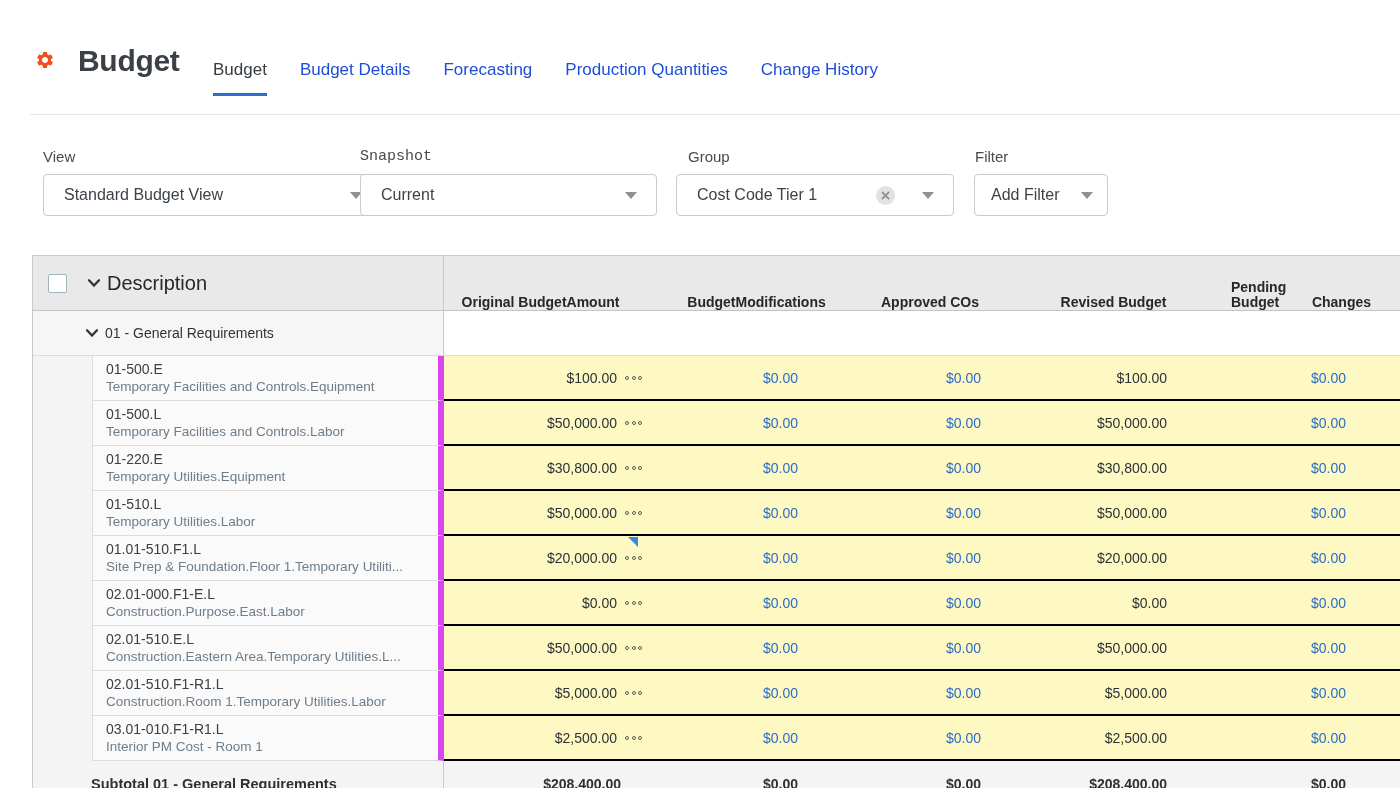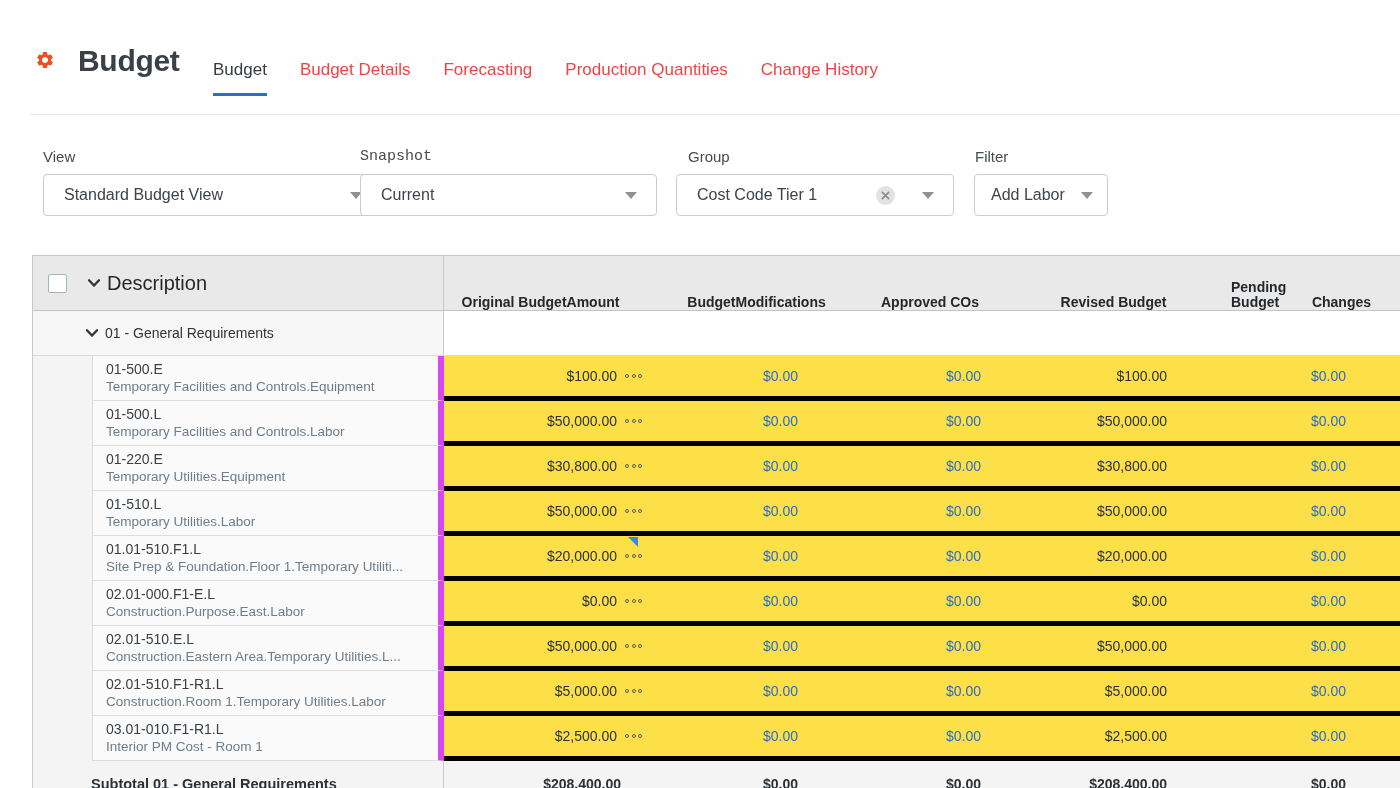--- a/index.html
+++ b/index.html
@@ -6,21 +6,21 @@
   html, body { width: 1400px; height: 788px; overflow: hidden; background: #fff;
     font-family: "Liberation Sans", sans-serif; }
   .page { position: relative; width: 1400px; height: 788px; }
 
   
   .topbar { position: absolute; left: 0; top: 0; width: 1400px; height: 115px; }
   .gear { position: absolute; left: 35px; top: 50px; }
   .page-title { position: absolute; left: 78px; top: 44px; font-size: 30px; font-weight: bold;
     color: #3a4045; letter-spacing: -0.3px; }
   .tabs { position: absolute; left: 213px; top: 60px; display: flex; gap: 33px; }
-  .tab { font-size: 17px; color: #ef4444; padding-bottom: 13px; cursor: pointer; white-space: nowrap; }
+  .tab { font-size: 17px; color: #1d4ed8; padding-bottom: 13px; cursor: pointer; white-space: nowrap; }
   .tab.active { color: #363c41; border-bottom: 3px solid #2a6fce; }
   .topbar-sep { position: absolute; left: 30px; top: 114px; width: 1370px; height: 1px; background: #e4e4e4; }
 
   
   .filters { position: absolute; left: 0; top: 140px; width: 1400px; height: 90px; }
   .f-label { position: absolute; top: 8px; font-size: 15px; color: #454b50; }
   .f-box { position: absolute; top: 34px; height: 42px; background: #fff; border: 1px solid #cbcbcb;
     border-radius: 4px; display: flex; align-items: center; font-size: 16px; color: #3d4349; cursor: pointer; }
   .f-box .val { flex: 1; padding-left: 20px; white-space: nowrap; overflow: hidden; }
   .caret { width: 0; height: 0; border-left: 6px solid transparent; border-right: 6px solid transparent;
@@ -52,21 +52,21 @@
   .grow .gright { flex: 1; background: #fff; border-bottom: 1px solid #dcdcdc; }
 
   .trow { display: flex; height: 45px; }
   .gutter { width: 59px; flex: none; background: #f4f4f4; }
   .dcell { width: 352px; flex: none; background: #fafafa; border-left: 1px solid #dcdcdc;
     border-right: 6px solid #d946ef; border-bottom: 1px solid #dcdcdc;
     padding: 5px 10px 0 13px; overflow: hidden; }
   .dcell .code { font-size: 14px; color: #3a4045; font-weight: 500; line-height: 17px; white-space: nowrap; }
   .dcell .sub { font-size: 13.5px; color: #6e7d8a; line-height: 17px; white-space: nowrap; }
   .ncell { flex: none; display: flex; align-items: center; justify-content: flex-end;
-    background: #fde047; border-bottom: 5px solid #000000; position: relative; color: #2c3136; }
+    background: #fef9c3; border-bottom: 2px solid #000000; position: relative; color: #2c3136; }
   .ncell.c2 { padding-right: 52px; } .ncell.c3 { padding-right: 53px; } .ncell.c4 { padding-right: 60px; }
   .ncell.c5 { padding-right: 64px; } .ncell.c6 { padding-right: 85px; }
   .lnk { color: #2b6cc8; text-decoration: none; cursor: pointer; }
   .dots { display: flex; gap: 2.5px; margin-left: 8px; cursor: pointer; }
   .dots i { width: 4px; height: 4px; border: 1px solid #5c5c5c; border-radius: 50%; background: transparent; }
   .flag { position: absolute; top: 1px; right: 56px; width: 0; height: 0;
     border-top: 10px solid #3c86e8; border-left: 10px solid transparent; }
 
   .srow { display: flex; height: 45px; background: #f4f4f4; font-weight: bold; color: #2c3136; }
   .srow .slabel { width: 411px; flex: none; display: flex; align-items: center; padding-left: 58px;
@@ -114,21 +114,21 @@
       <span class="xbadge">
         <svg width="9" height="9" viewBox="0 0 10 10">
             <path d="M1.5 1.5 L8.5 8.5 M8.5 1.5 L1.5 8.5" stroke="#8b8b8b" stroke-width="1.8" stroke-linecap="round"></path>
           </svg>
       </span>
       <span class="caret"></span>
     </div>
 
     <div class="f-label" style="left:975px;">Filter</div>
     <div class="f-box" style="left:974px;width:134px;">
-      <span class="val" style="padding-left:16px;">Add Labor</span>
+      <span class="val" style="padding-left:16px;">Add Filter</span>
       <span class="caret" style="margin-right:14px;"></span>
     </div>
   </div>
 
   <div class="btable">
 
     <div class="hrow">
       <div class="hdesc">
         <span class="checkbox"></span>
         <span class="chev">

